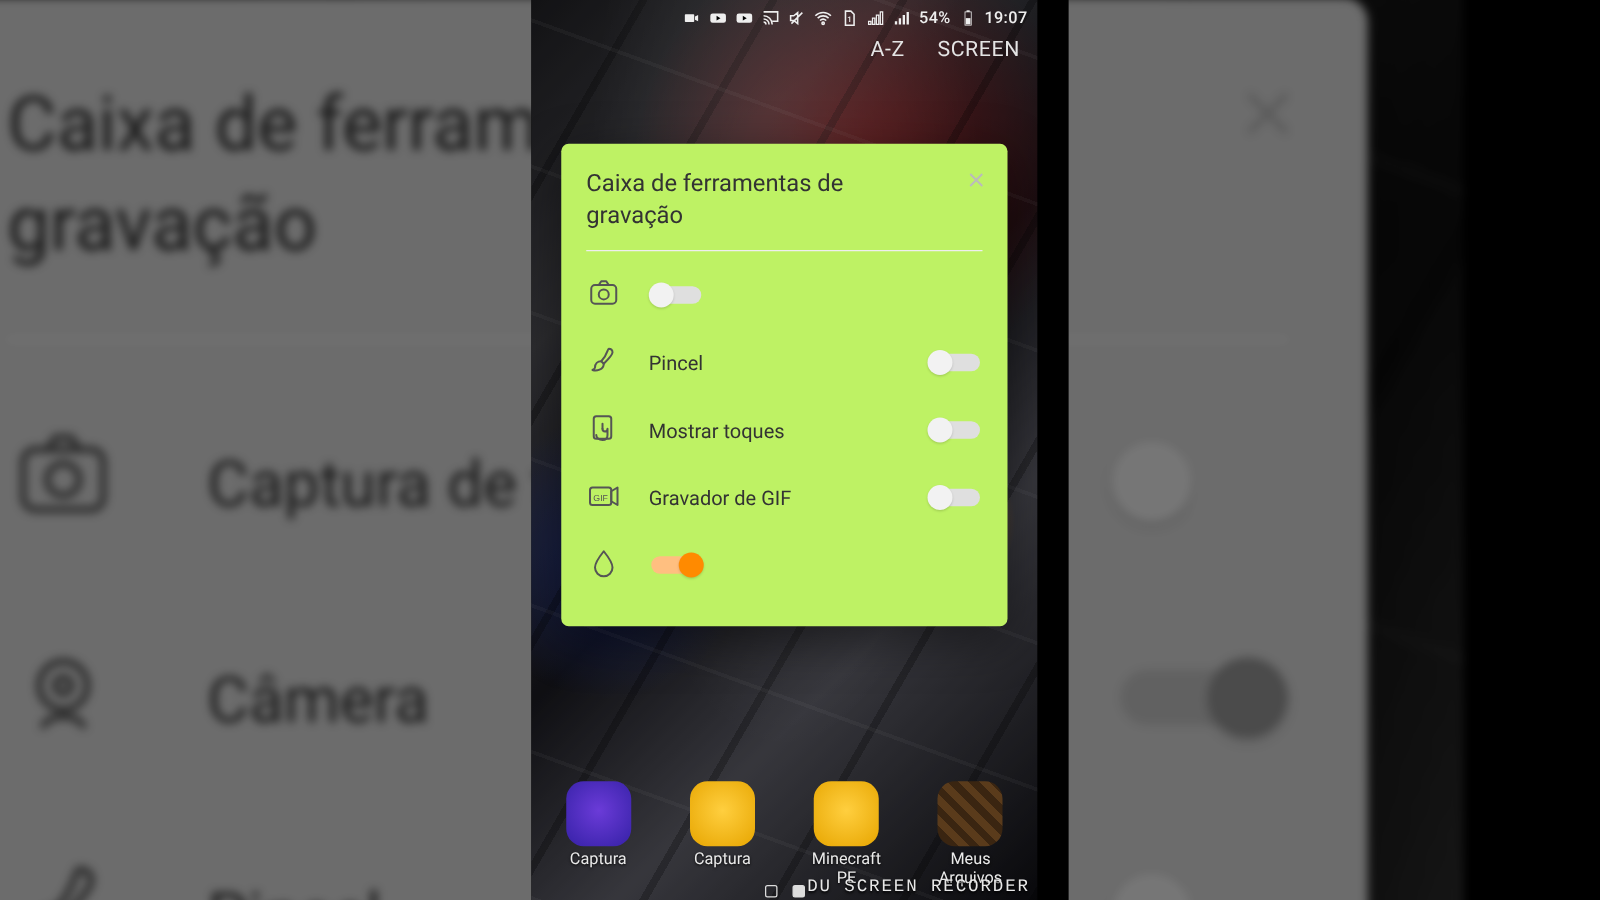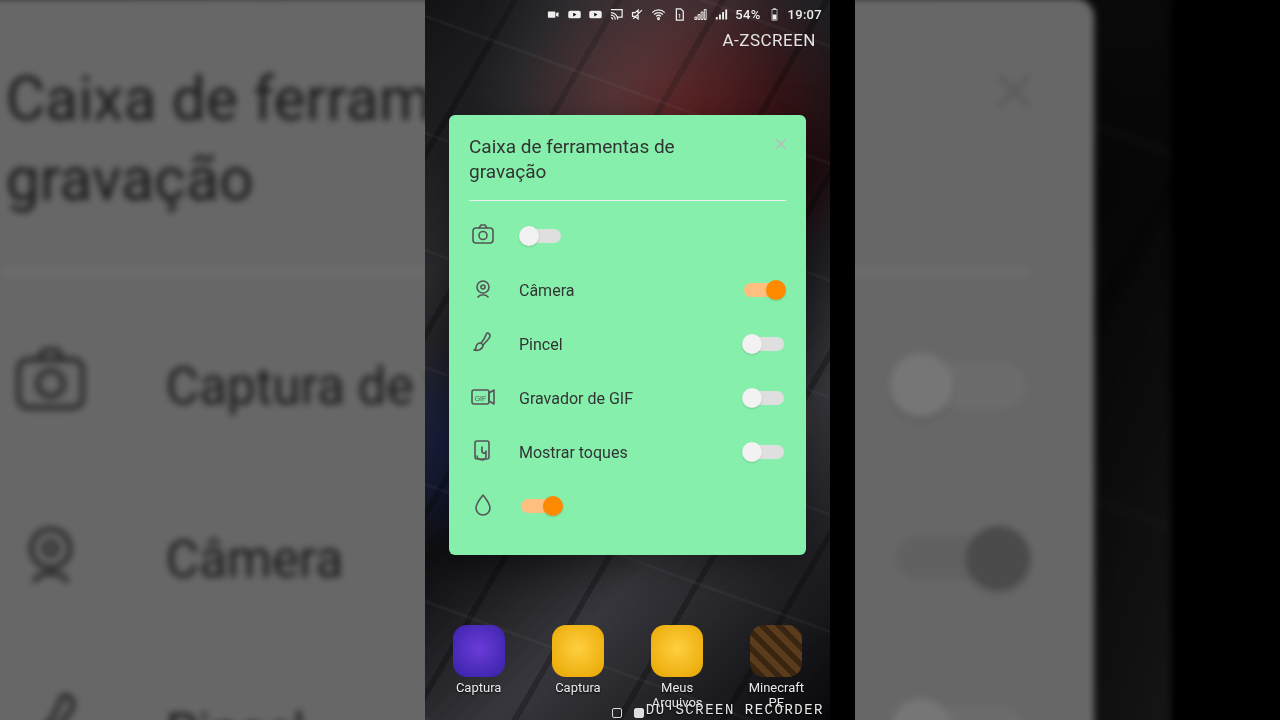--- a/index.html
+++ b/index.html
@@ -94,21 +94,21 @@
     width:15px; height:15px;
     display:inline-flex; align-items:center; justify-content:center;
   }
   .statusbar svg { width:15px; height:15px; fill:#eee; }
   .statusbar .txt { letter-spacing:.3px; }
 
   
   .drawer-header{
     position:absolute;
     top:30px; right:14px;
-    display:flex; 
+    display:flex; gap:26px;
     color:#e4e4e4;
     font-size:17px;
     letter-spacing:.5px;
     z-index:3;
   }
 
   
   .dock {
     position:absolute;
     left:0; right:0; bottom:10px;
@@ -152,21 +152,21 @@
     text-shadow:0 1px 2px #000;
     z-index:4;
     font-family: Liberation Mono, monospace;
   }
 
   
   .dialog {
     position:absolute;
     left:24px; right:24px;
     top:115px;
-    background:#86efac;
+    background:#bef264;
     border-radius:6px;
     box-shadow: 0 10px 40px rgba(0,0,0,.45);
     z-index:10;
     padding: 20px 20px 22px;
   }
   .dialog h2{
     margin:0 34px 16px 0;
     font-size:19px;
     font-weight:400;
     color:#333;
@@ -398,60 +398,50 @@
             <span class="ricon"><svg viewBox="0 0 28 28">
                 <use href="#i-screenshot"></use>
               </svg></span>
             <span class="toggle">
               <span class="track"></span>
               <span class="knob"></span>
             </span>
           </div>
           <div class="row">
             <span class="ricon"><svg viewBox="0 0 28 28">
-                <use href="#i-camera"></use>
+                <use href="#i-brush"></use>
               </svg></span>
-            <span class="rlabel">Câmera</span>
-            <span class="toggle on">
+            <span class="rlabel">Pincel</span>
+            <span class="toggle">
               <span class="track"></span>
               <span class="knob"></span>
             </span>
           </div>
           <div class="row">
             <span class="ricon"><svg viewBox="0 0 28 28">
-                <use href="#i-brush"></use>
+                <use href="#i-touches"></use>
               </svg></span>
-            <span class="rlabel">Pincel</span>
+            <span class="rlabel">Mostrar toques</span>
             <span class="toggle">
               <span class="track"></span>
               <span class="knob"></span>
             </span>
           </div>
           <div class="row">
             <span class="ricon"><svg viewBox="0 0 28 28">
                 <use href="#i-gif"></use>
               </svg></span>
             <span class="rlabel">Gravador de GIF</span>
             <span class="toggle">
               <span class="track"></span>
               <span class="knob"></span>
             </span>
           </div>
           <div class="row">
             <span class="ricon"><svg viewBox="0 0 28 28">
-                <use href="#i-touches"></use>
-              </svg></span>
-            <span class="rlabel">Mostrar toques</span>
-            <span class="toggle">
-              <span class="track"></span>
-              <span class="knob"></span>
-            </span>
-          </div>
-          <div class="row">
-            <span class="ricon"><svg viewBox="0 0 28 28">
                 <use href="#i-watermark"></use>
               </svg></span>
             <span class="toggle on">
               <span class="track"></span>
               <span class="knob"></span>
             </span>
           </div>
         </div>
     </div>
 
@@ -459,27 +449,27 @@
         <div class="app">
           <div class="appicon"></div>
           <span>Captura</span>
         </div>
         <div class="app">
           <div class="appicon"></div>
           <span>Captura</span>
         </div>
         <div class="app">
           <div class="appicon"></div>
-          <span>Meus</span>
-          <span>Arquivos</span>
+          <span>Minecraft</span>
+          <span>PE</span>
         </div>
         <div class="app">
           <div class="appicon"></div>
-          <span>Minecraft</span>
-          <span>PE</span>
+          <span>Meus</span>
+          <span>Arquivos</span>
         </div>
       </div>
 
     <div class="pager">
       <i></i>
         <i class="cur"></i>
     </div>
 
     <div class="watermark">DU SCREEN RECORDER</div>
 

